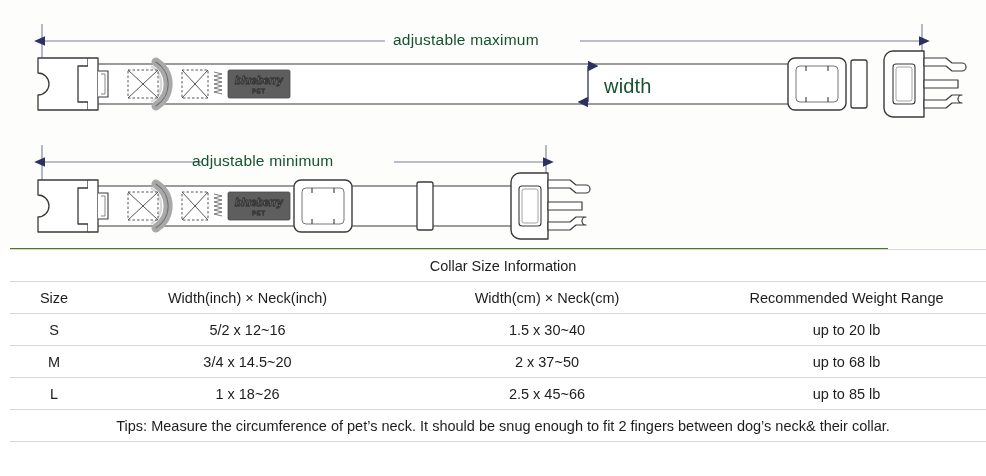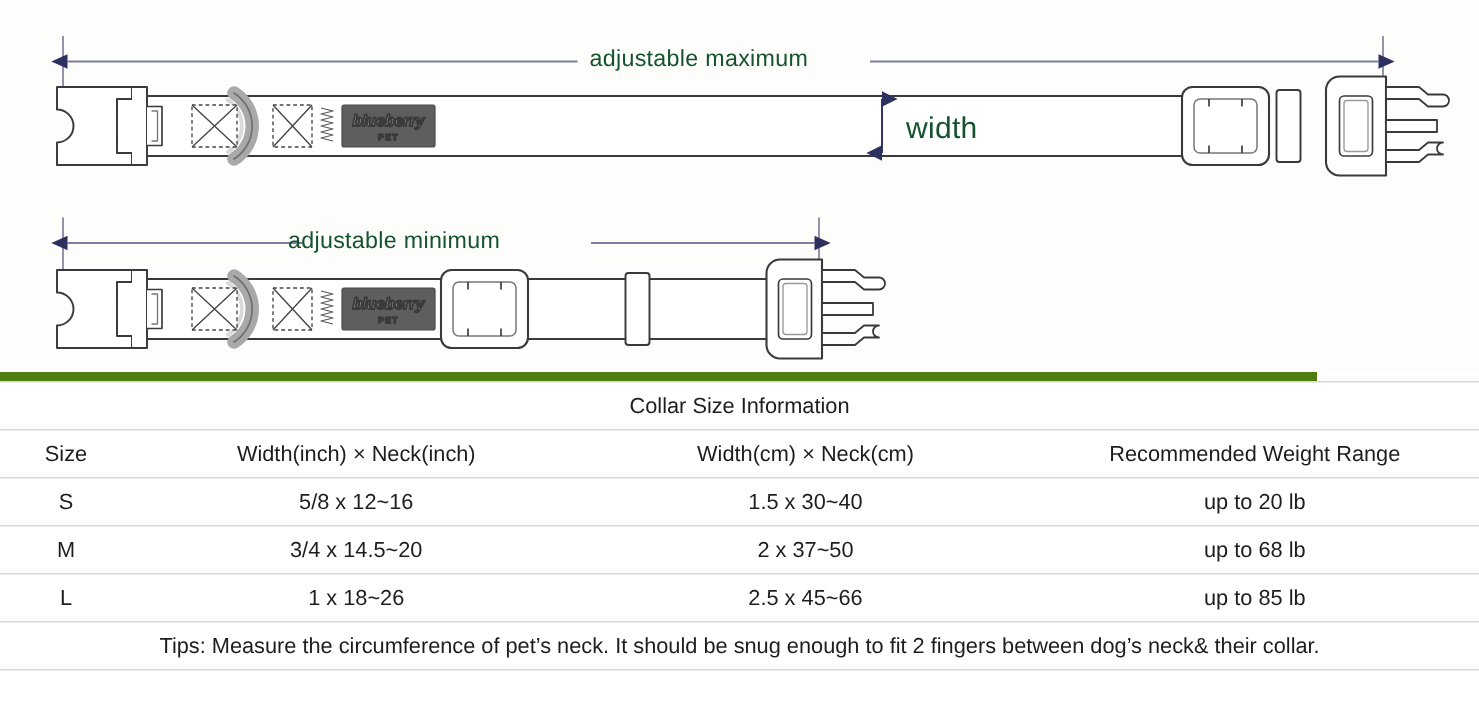--- a/index.html
+++ b/index.html
@@ -38,25 +38,25 @@
     letter-spacing: 0.2px;
     white-space: nowrap;
   }
   #label-max { left: 393px; top: 31px; }
   #label-min { left: 192px; top: 152px; }
   #label-width { left: 604px; top: 75px; font-size: 20px; }
 
   
   .table-wrap {
     position: absolute;
-    left: 0;
+    left: 10px;
     top: 248px;
     width: 878px;
     height: 228px;
-    border-top: 6px solid #4d7c0f;
+    border-top: 1px solid #4d7c0f;
     box-sizing: border-box;
   }
   table.size-table {
     width: 986px;
     border-collapse: collapse;
     table-layout: fixed;
     font-family: "Liberation Sans", sans-serif;
   }
   table.size-table td {
     border: 1px solid #d6d6d6;
@@ -274,21 +274,21 @@
 
         <tr>
           <td class="head vsep">Size</td>
           <td class="head vsep">Width(inch)  ×  Neck(inch)</td>
           <td class="head vsep">Width(cm)  ×  Neck(cm)</td>
           <td class="head">Recommended Weight Range</td>
         </tr>
 
         <tr>
           <td class="vsep">S</td>
-          <td class="vsep">5/8 x 12~16</td>
+          <td class="vsep">5/2 x 12~16</td>
           <td class="vsep">1.5 x 30~40</td>
           <td>up to 20 lb</td>
         </tr>
         <tr>
           <td class="vsep">M</td>
           <td class="vsep">3/4 x 14.5~20</td>
           <td class="vsep">2 x 37~50</td>
           <td>up to 68 lb</td>
         </tr>
         <tr>

